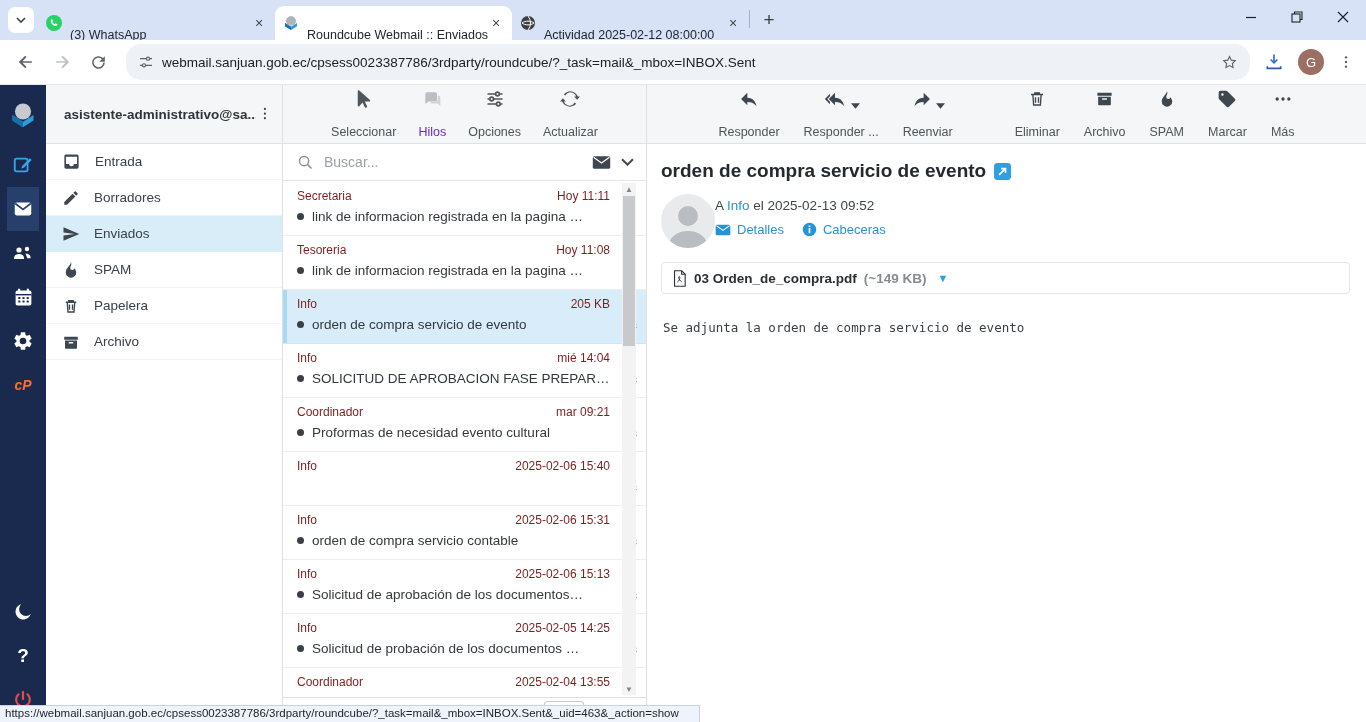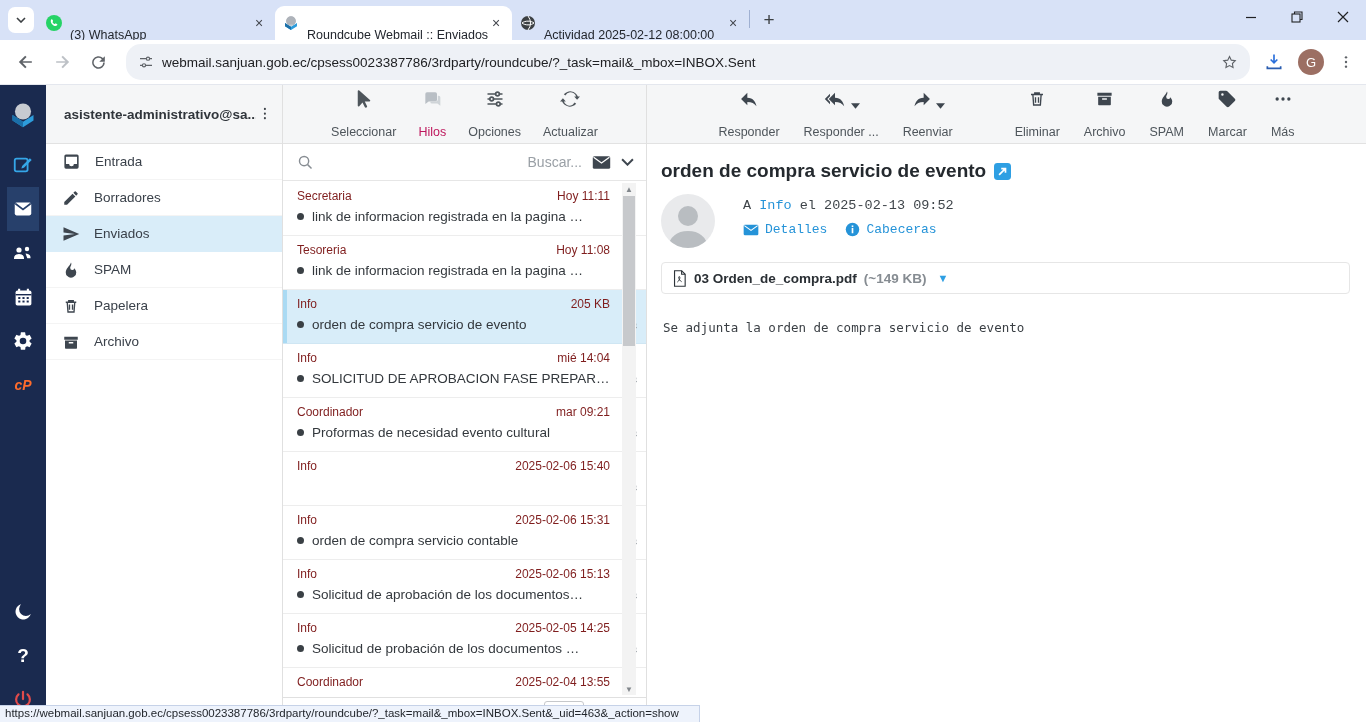--- a/index.html
+++ b/index.html
@@ -46,25 +46,25 @@
   .account-name { flex:1; text-align:center; font-size:13.5px; font-weight:bold; color:#30353b; white-space:nowrap; overflow:hidden; }
   .kebab { color:#3c4248; font-size:16px; letter-spacing:0; width:18px; text-align:center; line-height:1; }
   .folder-row { height:36px; display:flex; align-items:center; padding-left:16px; gap:14px; border-bottom:1px solid #f4f4f4; }
   .folder-row.selected { background:#d9edf9; border-bottom-color:#d9edf9; }
   .folder-label { font-size:13.5px; color:#3a414a; }
 
   
   .listcol { width:364px; flex:0 0 364px; border-right:1px solid #e0e0e0; background:#fff; position:relative; overflow:hidden; }
   .list-toolbar { height:59px; background:#f5f6f7; border-bottom:1px solid #e2e2e2; display:flex; align-items:center; justify-content:center; gap:22px; }
   .tbtn { display:flex; flex-direction:column; align-items:center; gap:16px; color:#4e555b; font-size:12.5px; }
-  .tbtn.disabled { color:#be185d; }
+  .tbtn.disabled { color:#6d28d9; }
   .tbtn .lbl { white-space:nowrap; }
   .tbtn-caret { display:flex; align-items:flex-end; gap:3px; }
   .search-row { height:37px; border-bottom:1px solid #e6e6e6; display:flex; align-items:center; padding:0 12px 0 14px; gap:10px; }
-  .search-ph { flex:1; font-size:14px; color:#9aa0a6;text-align:right; }
+  .search-ph { flex:1; font-size:14px; color:#9aa0a6; }
   .rows { position:absolute; top:97px; left:0; right:0; bottom:25px; overflow:hidden; }
   .mrow { height:54px; padding:7px 36px 0 14px; border-bottom:1px solid #ededed; position:relative; }
   .mrow.selected { background:#d8edf9; box-shadow:inset 4px 0 0 #aadaf3; border-bottom-color:#cfe6f3; }
   .mrow .l1 { display:flex; font-size:12px; color:#7f1d1d; }
   .mrow .sender { flex:1; }
   .mrow .l2 { display:flex; align-items:center; margin-top:6px; gap:8px; }
   .dot { width:7px; height:7px; border-radius:50%; background:#3a4045; flex:0 0 7px; }
   .msubject { font-size:13.5px; color:#33383d; white-space:nowrap; overflow:hidden; flex:1; }
   .row-flag { position:absolute; right:8px; top:6px; }
   .row-clip { position:absolute; right:8px; top:30px; }
@@ -72,21 +72,21 @@
   .sb-arrow { position:absolute; left:0; width:14px; height:12px; display:flex; align-items:center; justify-content:center; color:#82878c; font-size:8px; }
   .sb-thumb { position:absolute; left:1px; width:12px; top:13px; height:150px; background:#c7c9cc; }
   .list-footer { position:absolute; left:0; right:0; bottom:0; height:25px; background:#fff; border-top:1px solid #e0e0e0; display:flex; align-items:center; padding:0 14px; gap:8px; }
   .pagebox { width:40px; height:18px; border:1px solid #c6c8cb; border-radius:3px; margin-left:auto; margin-right:26px; }
 
   
   .content { flex:1; background:#fff; position:relative; overflow:hidden; }
   .content-toolbar { height:59px; background:#f5f6f7; border-bottom:1px solid #e2e2e2; display:flex; align-items:center; justify-content:center; gap:24px; }
   .subject-row { display:flex; align-items:center; gap:8px; padding:16px 16px 0 14px; }
   .subject { font-size:19px; font-weight:bold; color:#24292e; }
-  .msg-header { display:flex; padding:12px 16px 0 14px; gap:28px;font-family:Liberation Mono, monospace; }
+  .msg-header { display:flex; padding:12px 16px 0 14px; gap:0; }
   .avatar-circ { width:54px; height:54px; border-radius:50%; background:#e9eaec; overflow:hidden; display:flex; align-items:flex-end; justify-content:center; }
   .hdr-lines { padding-top:4px; }
   .hdr-l1 { font-size:13.5px; color:#3f454a; }
   .hdr-l1 .to-link { color:#2593d8; }
   .hdr-l2 { display:flex; align-items:center; gap:18px; margin-top:9px; }
   .hlink { display:flex; align-items:center; gap:6px; font-size:13px; color:#2593d8; }
   .attach-bar { margin:14px 16px 0 14px; border:1px solid #e6e6e6; border-radius:4px; height:32px; display:flex; align-items:center; padding:0 10px; gap:7px;font-weight:bold; }
   .attach-name { font-size:13.5px; color:#2a2f34; }
   .attach-size { font-size:13.5px; color:#868c92; }
   .attach-caret { color:#2e9fe3; font-size:11px; margin-left:4px; }

